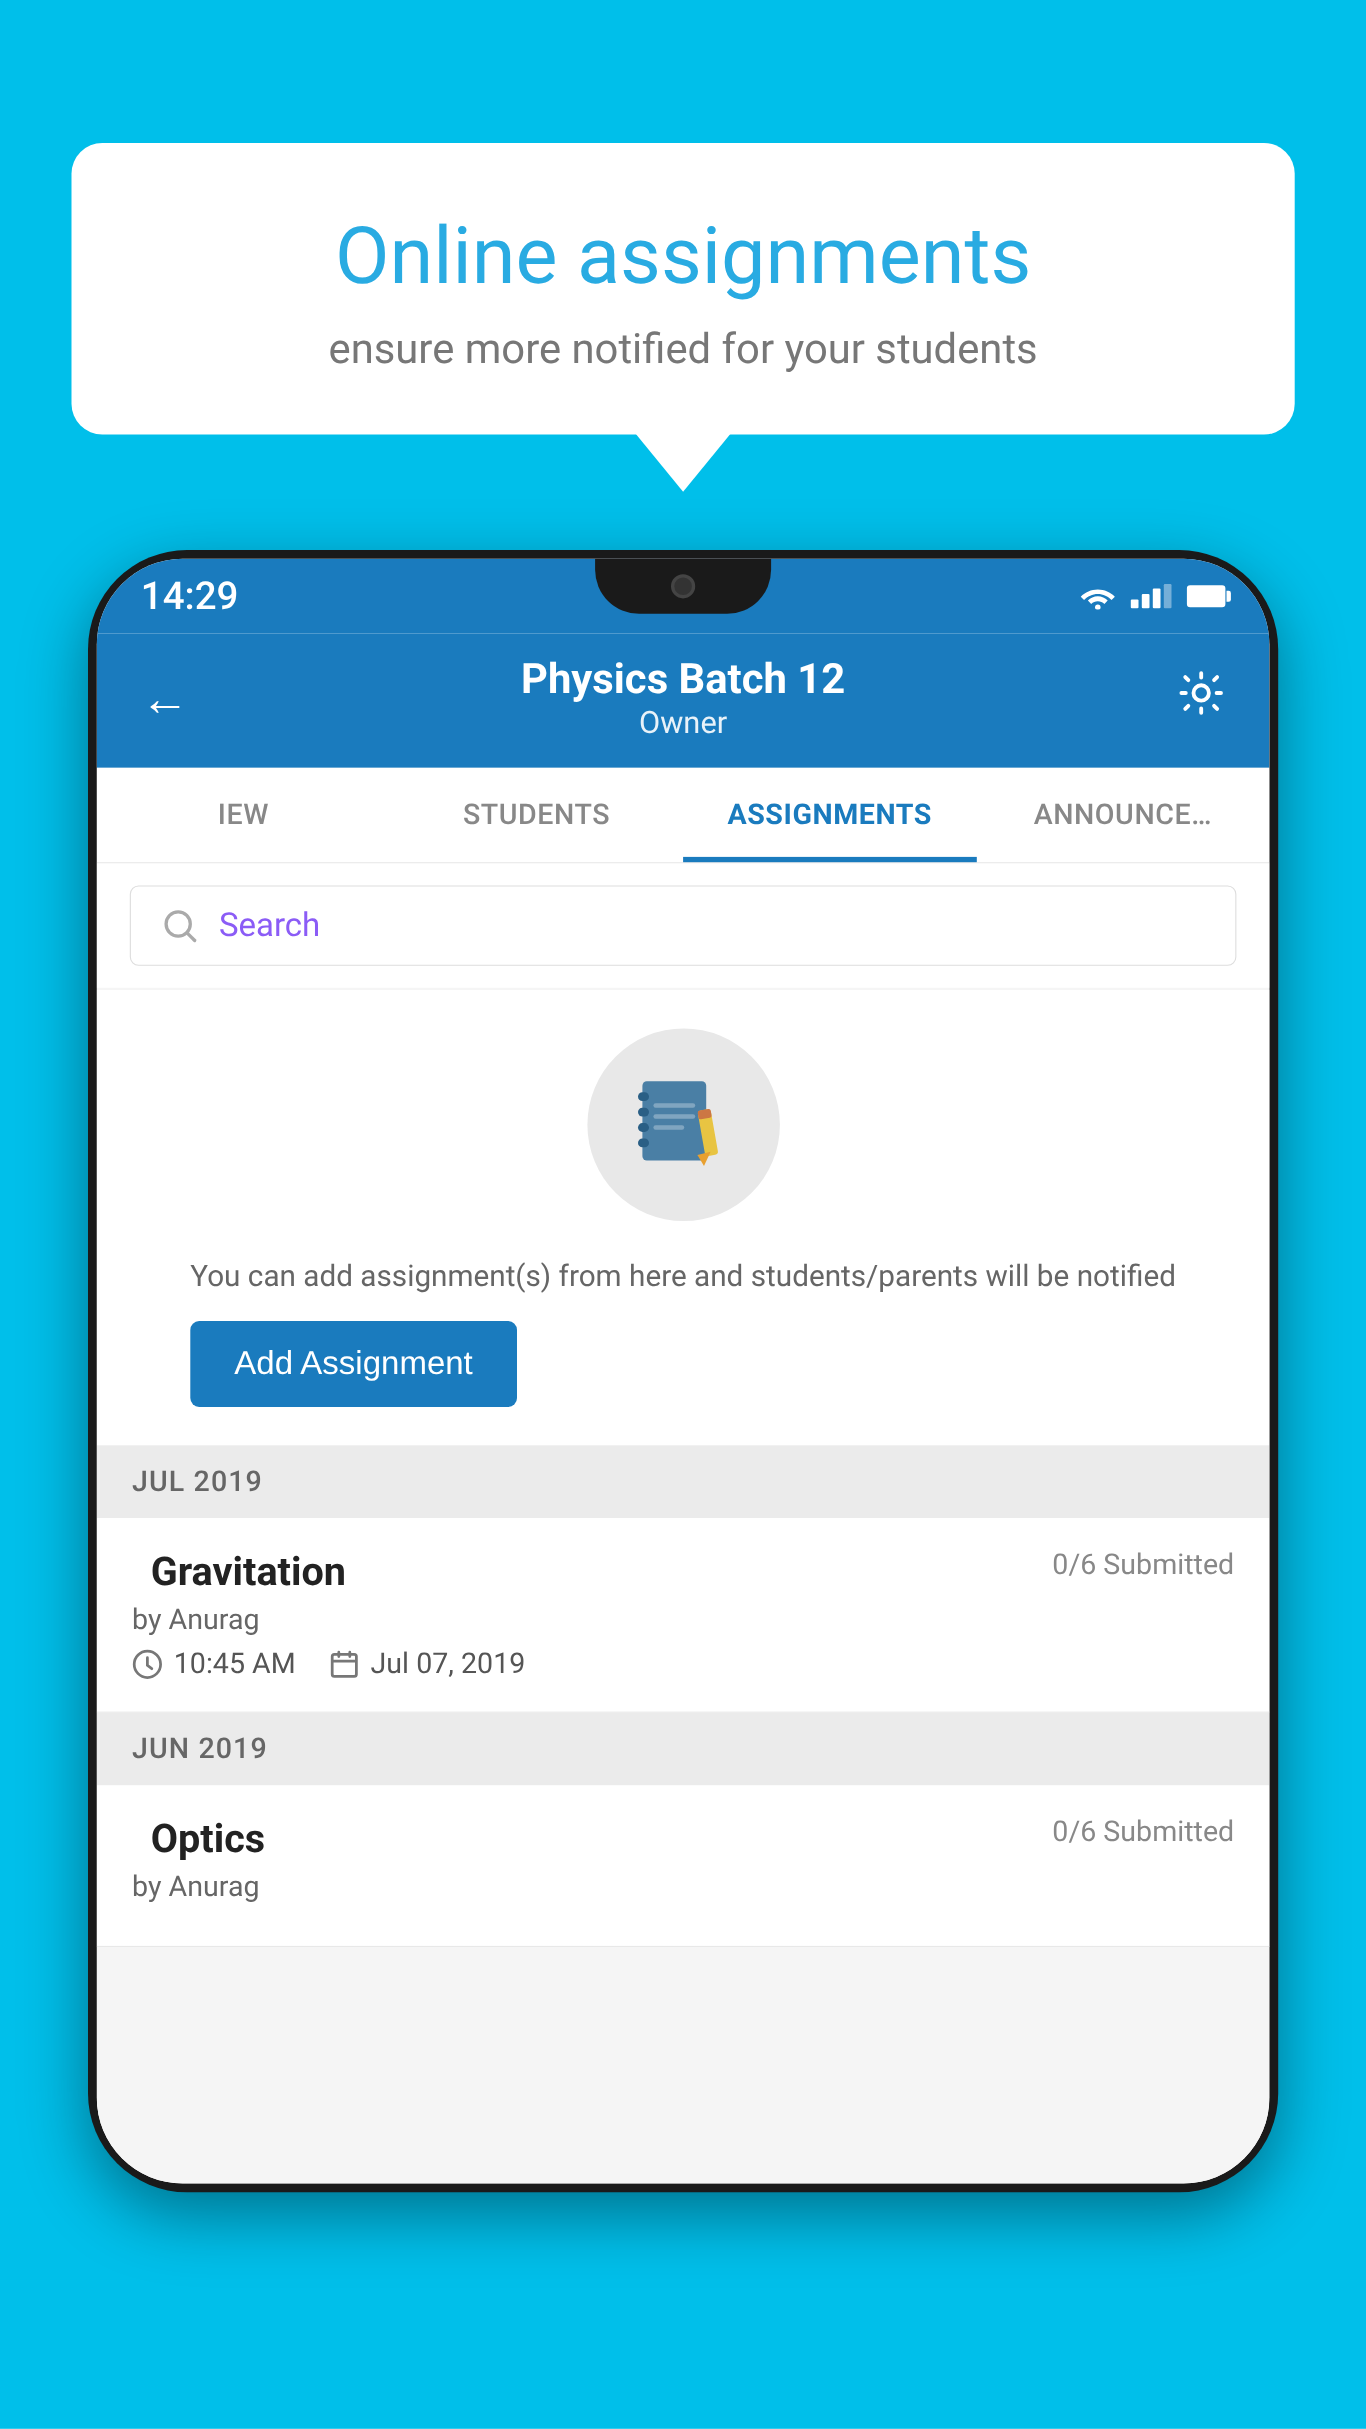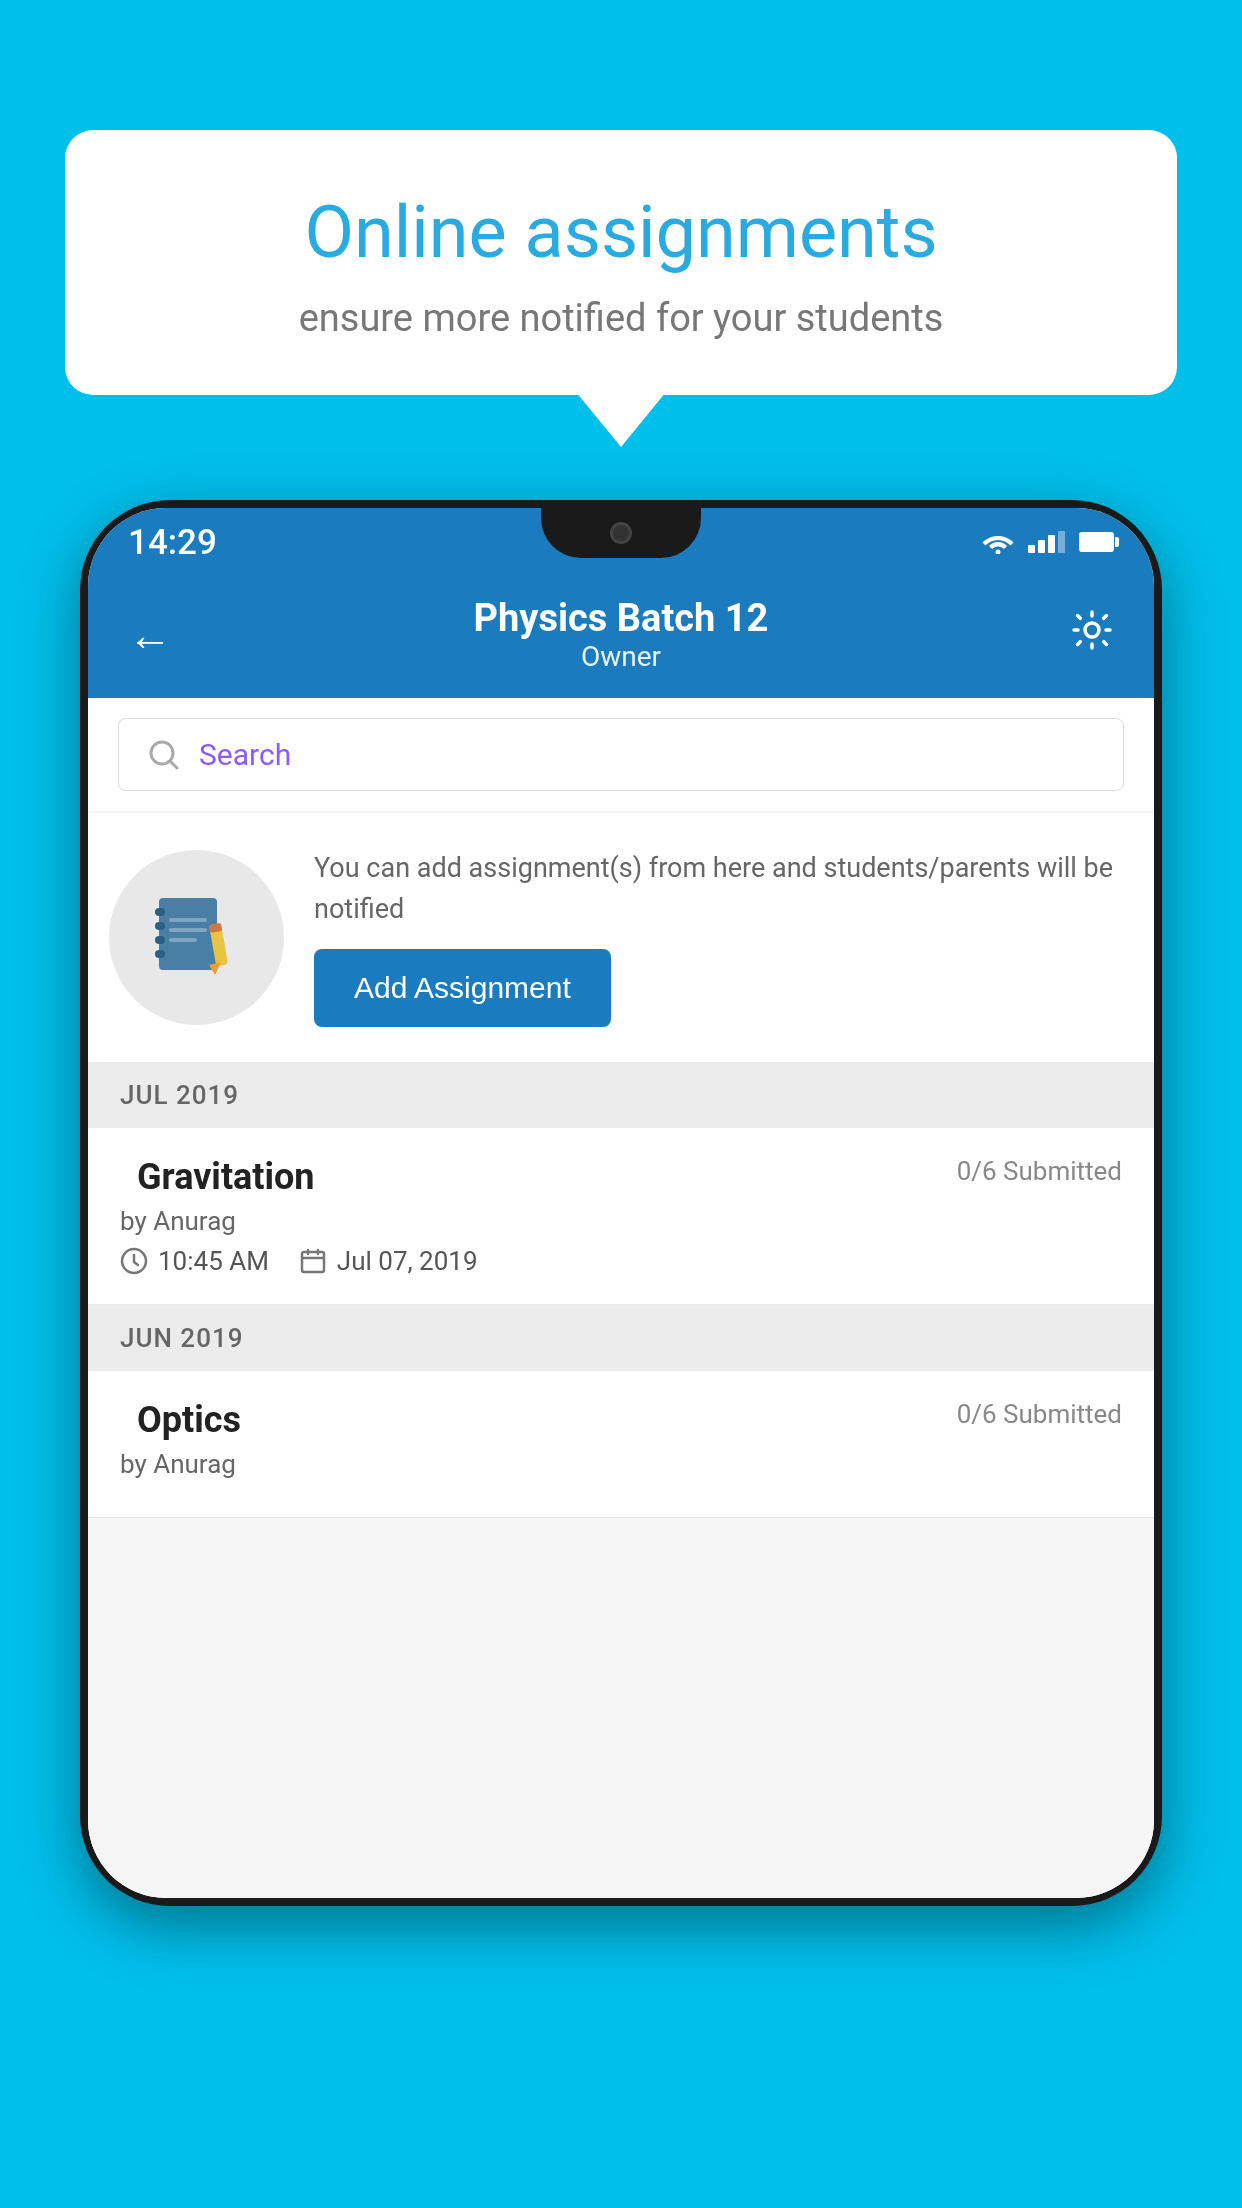--- a/index.html
+++ b/index.html
@@ -218,24 +218,25 @@
 
     .search-text {
       font-size: 30px;
       color: #8b5cf6;
     }
 
     
     .add-assignment-promo {
       background: white;
       margin-top: 2px;
-      padding: 35px 21px;
+      padding: 35px 45px;
       display: flex;
       align-items: center;
       gap: 30px;
+      flex-direction: column;
     }
 
     .promo-icon-circle {
       width: 175px;
       height: 175px;
       border-radius: 50%;
       background: #e8e8e8;
       display: flex;
       align-items: center;
       justify-content: center;
@@ -408,20 +409,26 @@
           <div class="header-subtitle">Owner</div>
         </div>
         <div class="header-settings">
           <svg width="44" height="44" viewBox="0 0 44 44" fill="none">
             <circle cx="22" cy="22" r="7" stroke="white" stroke-width="3.5"></circle>
             <path d="M22 4v4M22 36v4M4 22h4M36 22h4M7.5 7.5l2.8 2.8M33.7 33.7l2.8 2.8M7.5 36.5l2.8-2.8M33.7 10.3l2.8-2.8" stroke="white" stroke-width="3.5" stroke-linecap="round"></path>
           </svg>
         </div>
       </div>
 
+      <div class="tabs-container">
+        <div class="tab">IEW</div>
+        <div class="tab">STUDENTS</div>
+        <div class="tab active">ASSIGNMENTS</div>
+        <div class="tab">ANNOUNCE…</div>
+      </div>
 
       <div class="screen-content">
 
         <div class="search-container">
           <div class="search-bar">
             <svg width="34" height="34" viewBox="0 0 34 34" fill="none">
               <circle cx="15" cy="15" r="11" stroke="#aaa" stroke-width="3"></circle>
               <path d="M23 23L30 30" stroke="#aaa" stroke-width="3" stroke-linecap="round"></path>
             </svg>
             <span class="search-text">Search</span>

